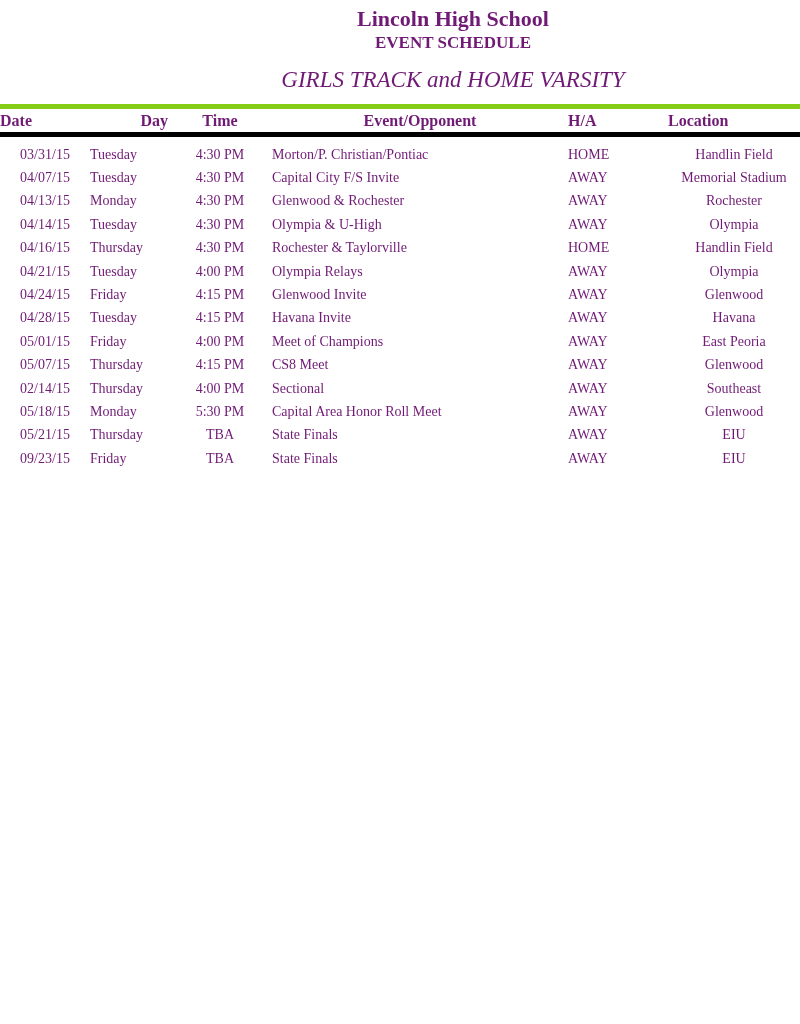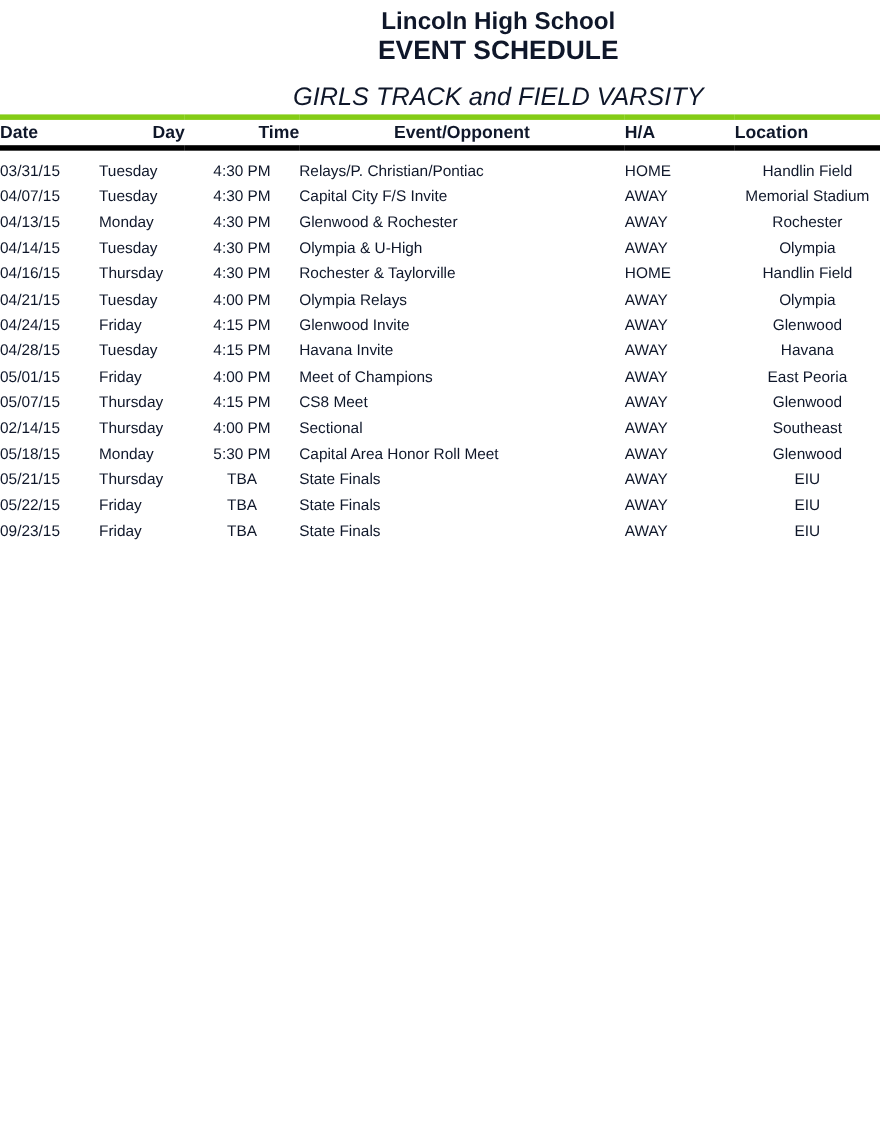--- a/index.html
+++ b/index.html
@@ -5,39 +5,39 @@
   html, body {
     margin: 0;
     padding: 0;
     background: #ffffff;
   }
   .page {
     position: relative;
     width: 800px;
     height: 1024px;
     background: #ffffff;
-    font-family: Liberation Sans, sans-serif;
-    color: #0f172a;
+    font-family: Liberation Serif, serif;
+    color: #701a75;
     overflow: hidden;
   }
   
   .titles {
     position: absolute;
     top: 5px;
     left: 106px;
     width: 694px;
     text-align: center;
   }
   .school-name {
     font-size: 22px;
     font-weight: bold;
     line-height: 1.25;
   }
   .page-title {
-    font-size: 24px;
+    font-size: 17px;
     font-weight: bold;
     line-height: 1.2;
   }
   .subtitle {
     margin-top: 13px;
     font-size: 23px;
     font-style: italic;
     font-weight: normal;
     line-height: 1.2;
   }
@@ -64,41 +64,41 @@
     font-size: 14px;
     height: 23.4px;
     padding: 0;
     vertical-align: middle;
     white-space: nowrap;
   }
   tr.spacer-row td { height: 6px; }
   
   .h-date  { text-align: left;  padding-left: 22px; }
   .h-day   { text-align: right; padding-right: 18px; }
-  .h-time  { text-align: right;  padding-left: 5px; }
+  .h-time  { text-align: center;  padding-left: 5px; }
   .h-event { text-align: center;  padding-left: 8px; }
   .h-ha    { text-align: left;  padding-left: 19px; margin-top: 29px; }
   .h-loc   { text-align: left;  padding-left: 0; }
   
-  .c-date  { text-align: left;  padding-left: 26px; }
+  .c-date  { text-align: center;  padding-left: 26px; }
   .c-day   { text-align: left;  padding-left: 6px; }
   .c-time  { text-align: center; }
   .c-event { text-align: left;  padding-left: 5px; }
   .c-ha    { text-align: left;  padding-left: 20px; }
   .c-loc   { text-align: center;  padding-left: 4px; }
 </style>
 </head>
 <body>
 
 <div class="page">
 
   <div class="titles">
     <div class="school-name">Lincoln High School</div>
     <div class="page-title">EVENT SCHEDULE</div>
-    <div class="subtitle">GIRLS TRACK and FIELD VARSITY</div>
+    <div class="subtitle">GIRLS TRACK and HOME VARSITY</div>
   </div>
 
   <table class="schedule">
     <colgroup>
       <col style="width:90px">
       <col style="width:78px">
       <col style="width:104px">
       <col style="width:296px">
       <col style="width:100px">
       <col style="width:132px">
@@ -115,21 +115,21 @@
     </thead>
     <tbody>
       <tr class="spacer-row">
           <td colspan="6"></td>
         </tr>
 
       <tr>
         <td class="c-date">03/31/15</td>
         <td class="c-day">Tuesday</td>
         <td class="c-time">4:30 PM</td>
-        <td class="c-event">Relays/P. Christian/Pontiac</td>
+        <td class="c-event">Morton/P. Christian/Pontiac</td>
         <td class="c-ha">HOME</td>
         <td class="c-loc">Handlin Field</td>
       </tr>
       <tr>
         <td class="c-date">04/07/15</td>
         <td class="c-day">Tuesday</td>
         <td class="c-time">4:30 PM</td>
         <td class="c-event">Capital City F/S Invite</td>
         <td class="c-ha">AWAY</td>
         <td class="c-loc">Memorial Stadium</td>
@@ -216,28 +216,20 @@
       </tr>
       <tr>
         <td class="c-date">05/21/15</td>
         <td class="c-day">Thursday</td>
         <td class="c-time">TBA</td>
         <td class="c-event">State Finals</td>
         <td class="c-ha">AWAY</td>
         <td class="c-loc">EIU</td>
       </tr>
       <tr>
-        <td class="c-date">05/22/15</td>
-        <td class="c-day">Friday</td>
-        <td class="c-time">TBA</td>
-        <td class="c-event">State Finals</td>
-        <td class="c-ha">AWAY</td>
-        <td class="c-loc">EIU</td>
-      </tr>
-      <tr>
         <td class="c-date">09/23/15</td>
         <td class="c-day">Friday</td>
         <td class="c-time">TBA</td>
         <td class="c-event">State Finals</td>
         <td class="c-ha">AWAY</td>
         <td class="c-loc">EIU</td>
       </tr>
     </tbody>
   </table>
 

